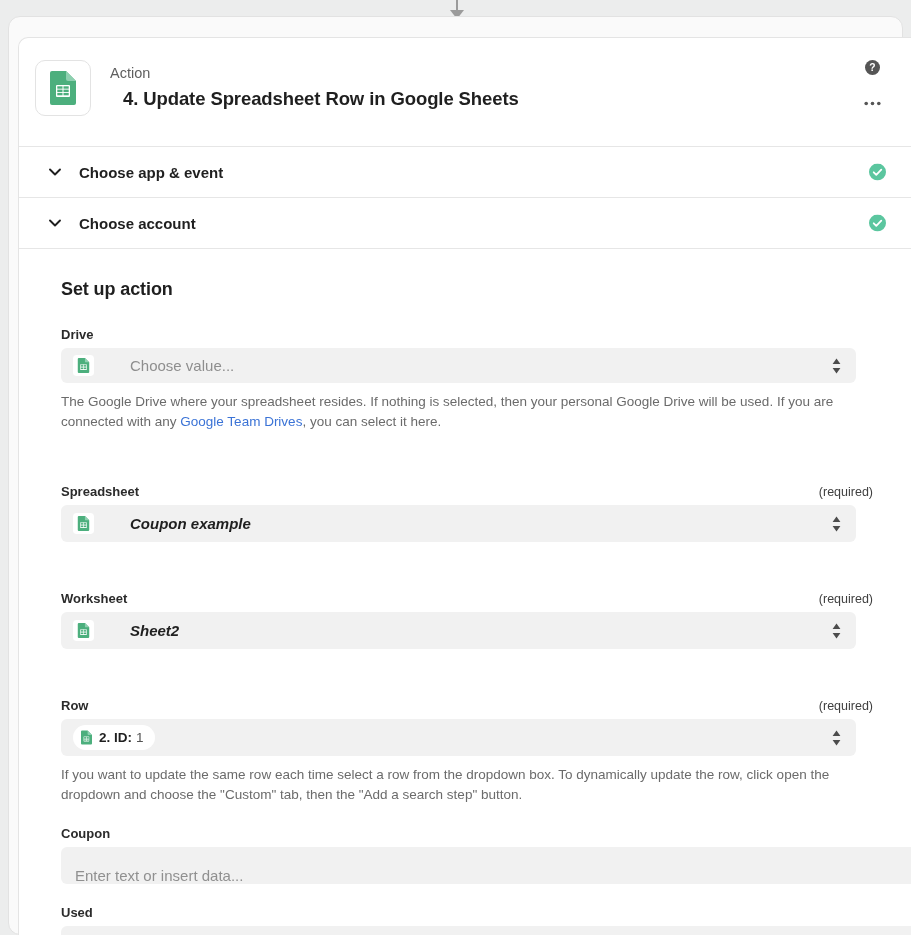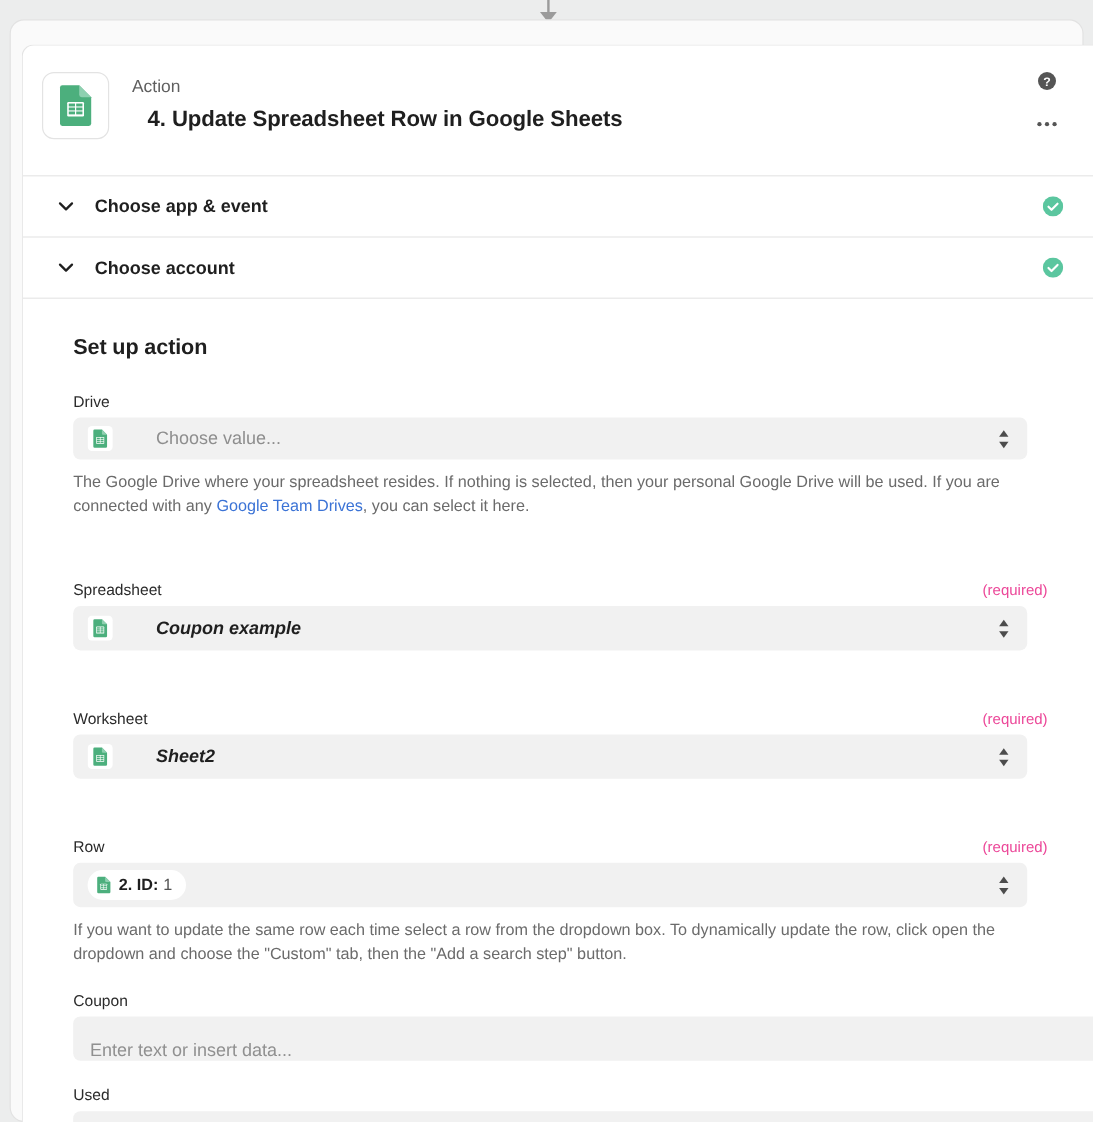--- a/index.html
+++ b/index.html
@@ -171,26 +171,26 @@
   .field-block { margin-bottom: 0; }
 
   .field-label-row {
     display: flex;
     align-items: baseline;
     justify-content: space-between;
     margin-bottom: 6px;
   }
   .field-label {
     font-size: 13px;
-    font-weight: normal;
+    font-weight: bold;
     color: #2b2b2b;
   }
   .required-tag {
     font-size: 12.5px;
-    color: #ec4899;
+    color: #404040;
     margin-top: 32px;
   }
 
   .control {
     position: relative;
     width: 795px;
     height: 35px;
     background: #f1f1f1;
     border-radius: 6px;
     display: flex;

